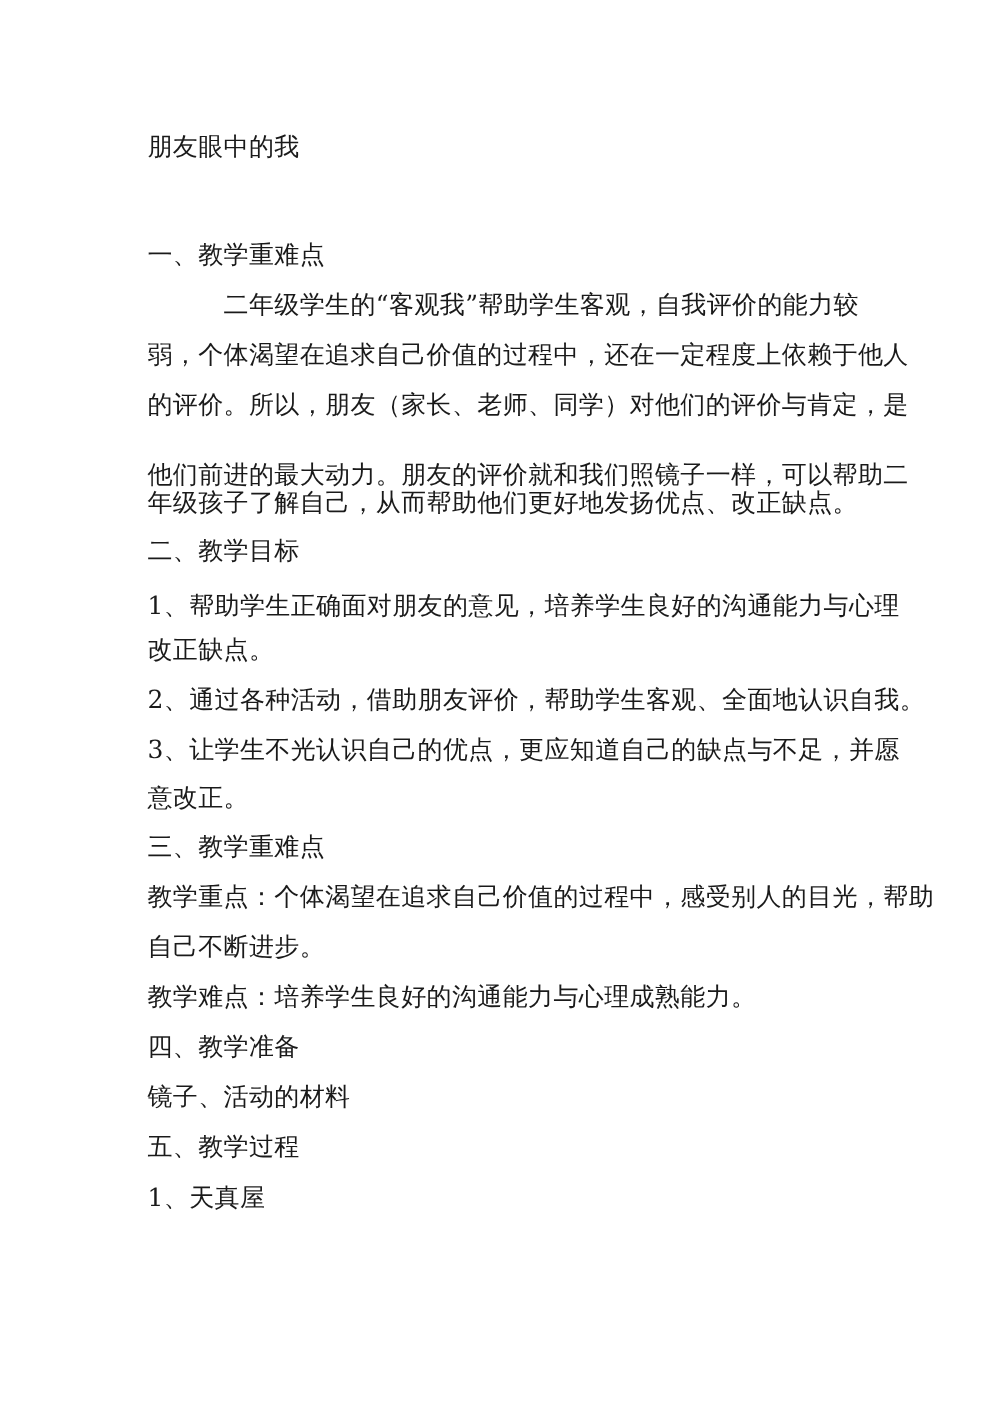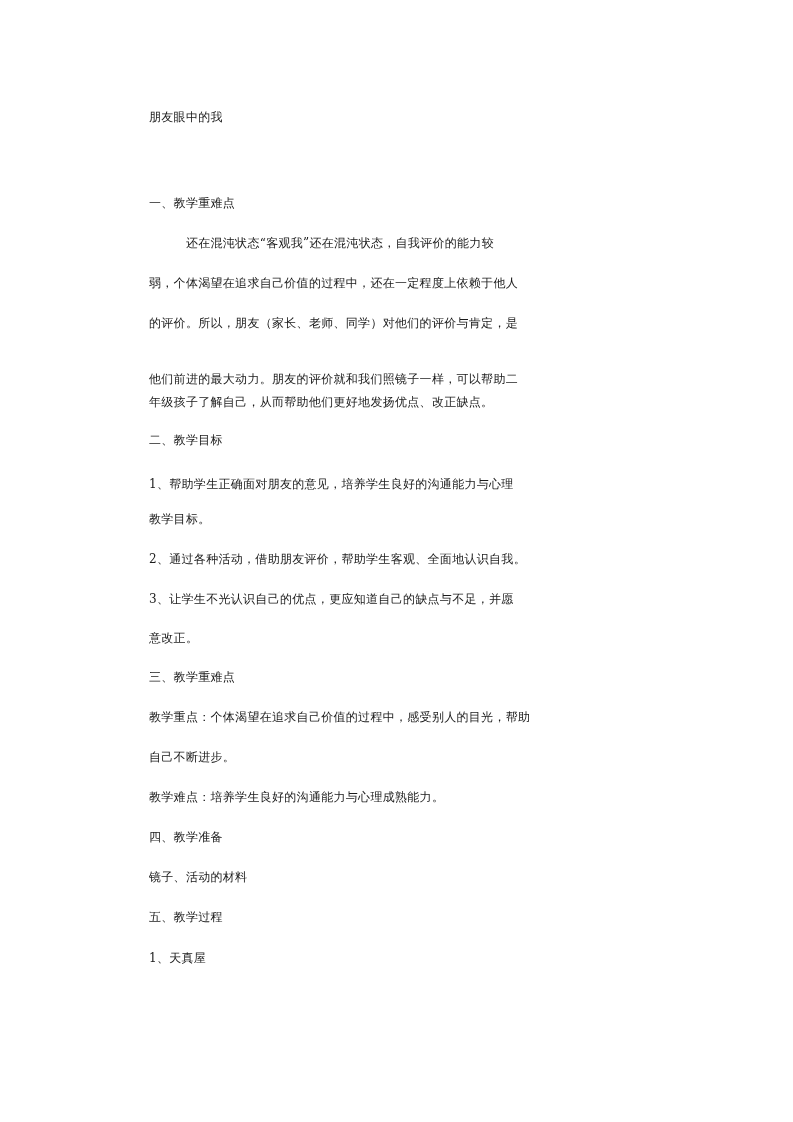--- a/index.html
+++ b/index.html
@@ -1,36 +1,36 @@
 <!DOCTYPE html>
 <html><head>
 <meta charset="utf-8">
 <style>
   html, body { margin: 0; padding: 0; background: #ffffff; }
   body { width: 793px; height: 1122px; position: relative; overflow: hidden;
          font-family: "DejaVu Serif", "Liberation Serif", serif; color: #1a1a1a; }
   .page { position: absolute; left: 118px; top: 0; width: 560px; }
-  .line { position: absolute; left: 0; font-size: 12px; line-height: 22px; white-space: nowrap; letter-spacing: 0.3px; margin-left: 31px; }
+  .line { position: absolute; left: 0; font-size: 20px; line-height: 22px; white-space: nowrap; letter-spacing: 0.3px; }
 </style>
 </head>
 <body>
 
 <div class="page">
   <div class="line" style="top:106px">朋友眼中的我</div>
 
   <div class="line" style="top:192px">一、教学重难点</div>
-  <div class="line" style="top:232px">　　　还在混沌状态“客观我”还在混沌状态，自我评价的能力较</div>
+  <div class="line" style="top:232px">　　　二年级学生的“客观我”帮助学生客观，自我评价的能力较</div>
   <div class="line" style="top:272px">弱，个体渴望在追求自己价值的过程中，还在一定程度上依赖于他人</div>
   <div class="line" style="top:312px">的评价。所以，朋友（家长、老师、同学）对他们的评价与肯定，是</div>
   <div class="line" style="top:368px">他们前进的最大动力。朋友的评价就和我们照镜子一样，可以帮助二</div>
   <div class="line" style="top:391px">年级孩子了解自己，从而帮助他们更好地发扬优点、改正缺点。</div>
 
   <div class="line" style="top:429px">二、教学目标</div>
   <div class="line" style="top:473px">1、帮助学生正确面对朋友的意见，培养学生良好的沟通能力与心理</div>
-  <div class="line" style="top:508px">教学目标。</div>
+  <div class="line" style="top:508px">改正缺点。</div>
   <div class="line" style="top:548px">2、通过各种活动，借助朋友评价，帮助学生客观、全面地认识自我。</div>
   <div class="line" style="top:588px">3、让学生不光认识自己的优点，更应知道自己的缺点与不足，并愿</div>
   <div class="line" style="top:627px">意改正。</div>
 
   <div class="line" style="top:666px">三、教学重难点</div>
   <div class="line" style="top:706px">教学重点：个体渴望在追求自己价值的过程中，感受别人的目光，帮助</div>
   <div class="line" style="top:746px">自己不断进步。</div>
   <div class="line" style="top:786px">教学难点：培养学生良好的沟通能力与心理成熟能力。</div>
 
   <div class="line" style="top:826px">四、教学准备</div>

